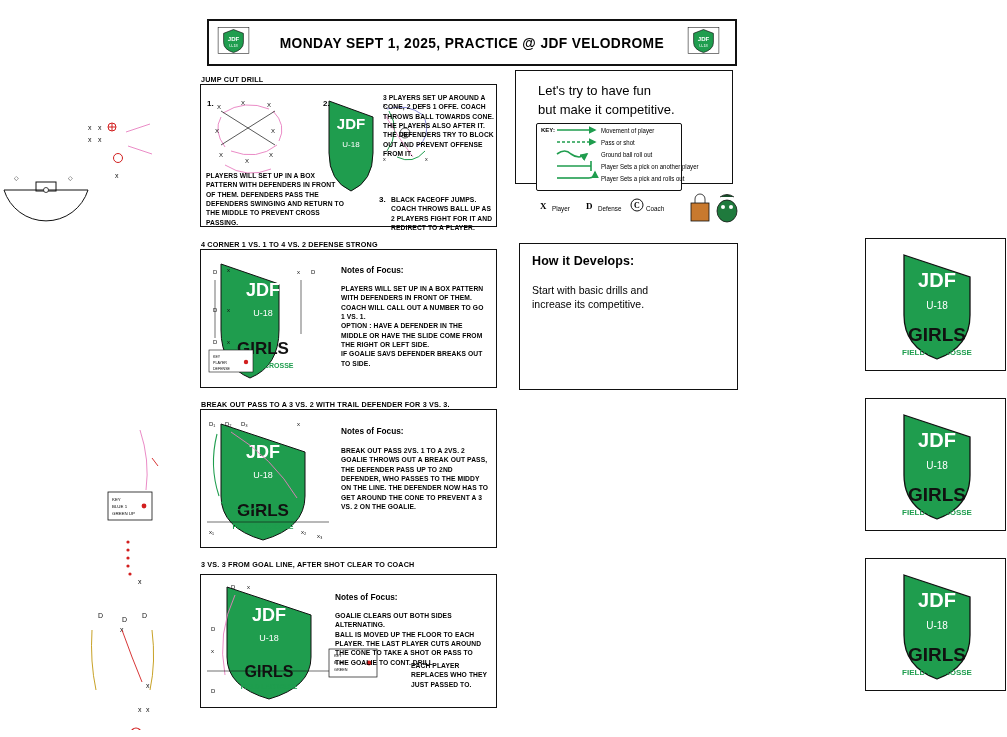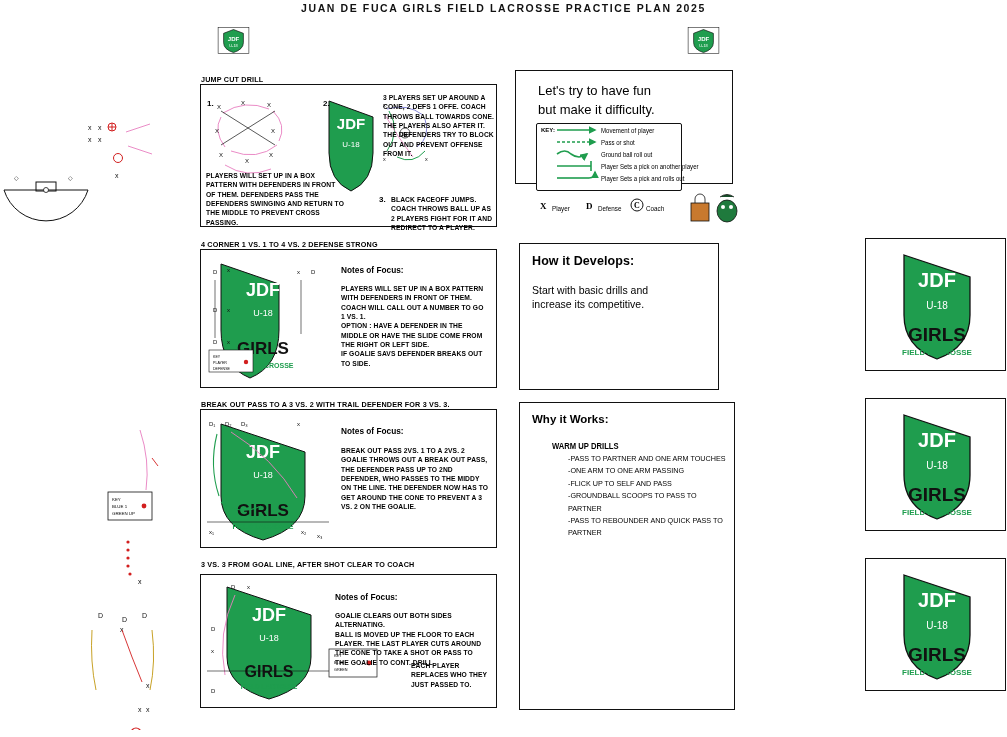--- a/index.html
+++ b/index.html
@@ -181,22 +181,24 @@
     border: 1px solid #111;
     background: #fff;
     box-sizing: border-box;
   }
 </style>
 </head>
 <body>
 
 <div class="page">
 
-  <div class="doc-title">JUAN DE FUCA GIRLS FIELD LACROSSE PRACTICE PLAN 2025</div>
-
+
+  <div class="title-box">
+    <div class="main-title">MONDAY SEPT 1, 2025, PRACTICE @ JDF VELODROME</div>
+  </div>
 
   <svg class="title-logo left" viewBox="0 0 60 60">
     <rect x="2" y="6" width="56" height="48" fill="#fff" stroke="#111" stroke-width="1"></rect>
     <path d="M30 10 L48 17 L48 34 Q48 46 30 52 Q12 46 12 34 L12 17 Z" fill="#1f9d4e" stroke="#111" stroke-width="1.2"></path>
     <text x="30" y="30" font-size="11" font-weight="bold" fill="#fff" text-anchor="middle" font-family="Liberation Sans, sans-serif">JDF</text>
     <text x="30" y="42" font-size="7" fill="#fff" text-anchor="middle" font-family="Liberation Sans, sans-serif">U-18</text>
   </svg>
   <svg class="title-logo right" viewBox="0 0 60 60">
     <rect x="2" y="6" width="56" height="48" fill="#fff" stroke="#111" stroke-width="1"></rect>
     <path d="M30 10 L48 17 L48 34 Q48 46 30 52 Q12 46 12 34 L12 17 Z" fill="#1f9d4e" stroke="#111" stroke-width="1.2"></path>
@@ -373,21 +375,21 @@
       <circle cx="168" cy="88" r="2.4" fill="#d21f1f"></circle>
     </svg>
     <div class="notes-head" style="left:134px; top:17px;">Notes of Focus:</div>
     <div class="panel-text" style="left:134px; top:36px; width:165px;">GOALIE CLEARS OUT BOTH SIDES ALTERNATING.
 BALL IS MOVED UP THE FLOOR TO EACH PLAYER. THE LAST PLAYER CUTS AROUND THE CONE TO TAKE A SHOT OR PASS TO THE GOALIE TO CONT. DRILL</div>
     <div class="panel-text" style="left:210px; top:86px; width:92px;">EACH PLAYER REPLACES WHO THEY JUST PASSED TO.</div>
   </div>
 
   <div class="rbox" style="left:515px; top:70px; width:218px; height:114px;">
     <div class="rbox-line" style="left:22px; top:12px; font-size:13px;">Let's try to have fun</div>
-    <div class="rbox-line" style="left:22px; top:31px; font-size:13px;">but make it difficulty.</div>
+    <div class="rbox-line" style="left:22px; top:31px; font-size:13px;">but make it competitive.</div>
 
     <div class="legend-box" style="left:20px; top:52px; width:144px; height:66px;">
       <div class="legend-key" style="left:4px; top:3px;">KEY:</div>
       <svg viewBox="0 0 144 66" style="position:absolute;left:0;top:0;width:144px;height:66px;">
         <defs>
           <marker id="ah" markerWidth="5" markerHeight="5" refX="4" refY="2.5" orient="auto">
             <path d="M0,0 L5,2.5 L0,5 z" fill="#1f9d4e"></path>
           </marker>
         </defs>
         <line x1="20" y1="6" x2="58" y2="6" stroke="#1f9d4e" stroke-width="1.6" marker-end="url(#ah)"></line>
@@ -420,35 +422,26 @@
       <path d="M7 10 v-4 a5 5 0 0 1 10 0 v4" fill="none" stroke="#111" stroke-width="0.8"></path>
     </svg>
     <svg style="position:absolute;left:198px;top:120px;width:26px;height:32px;" viewBox="0 0 26 32">
       <ellipse cx="13" cy="20" rx="10" ry="11" fill="#1f7a3d" stroke="#111" stroke-width="0.8"></ellipse>
       <circle cx="9" cy="16" r="2" fill="#fff"></circle>
         <circle cx="17" cy="16" r="2" fill="#fff"></circle>
       <path d="M6 6 q7 -5 14 0" fill="#174f2a" stroke="#111" stroke-width="0.8"></path>
     </svg>
   </div>
 
-  <div class="rbox" style="left:519px; top:243px; width:200px; height:147px;">
+  <div class="rbox" style="left:519px; top:243px; width:219px; height:147px;">
     <div class="rbox-title" style="left:12px; top:10px;">How it Develops:</div>
     <div class="rbox-line" style="left:12px; top:32px;margin-top:8px;">Start with basic drills and</div>
     <div class="rbox-line" style="left:12px; top:54px;">increase its competitive.</div>
   </div>
 
-  <div class="rbox" style="left:519px; top:402px; width:216px; height:308px;">
-    <div class="why-head" style="left:12px; top:10px;">Why it Works:</div>
-    <div class="why-sub" style="left:32px; top:38px;">WARM UP DRILLS</div>
-    <div class="why-item" style="left:48px; top:50px; width:180px;">-PASS TO PARTNER AND ONE ARM TOUCHES
--ONE ARM TO ONE ARM PASSING
--FLICK UP TO SELF AND PASS
--GROUNDBALL SCOOPS TO PASS TO PARTNER
--PASS TO REBOUNDER AND QUICK PASS TO PARTNER</div>
-  </div>
 
   <div class="logo-card" style="left:865px; top:238px; width:141px; height:133px;">
     <svg viewBox="0 0 141 133" style="width:141px;height:133px;">
       <path d="M38 16 L104 38 L104 76 Q104 108 71 120 Q38 108 38 76 L38 38 Z" fill="#1f9d4e" stroke="#111" stroke-width="1.3"></path>
       <text x="71" y="48" font-size="20" font-weight="bold" fill="#fff" text-anchor="middle" font-family="Liberation Sans, sans-serif">JDF</text>
       <text x="71" y="70" font-size="10" fill="#fff" text-anchor="middle" font-family="Liberation Sans, sans-serif">U-18</text>
       <text x="71" y="102" font-size="19" font-weight="bold" fill="#111" text-anchor="middle" font-family="Liberation Sans, sans-serif">GIRLS</text>
       <text x="71" y="116" font-size="8" font-weight="bold" fill="#1f9d4e" text-anchor="middle" font-family="Liberation Sans, sans-serif">FIELD LACROSSE</text>
     </svg>
   </div>

